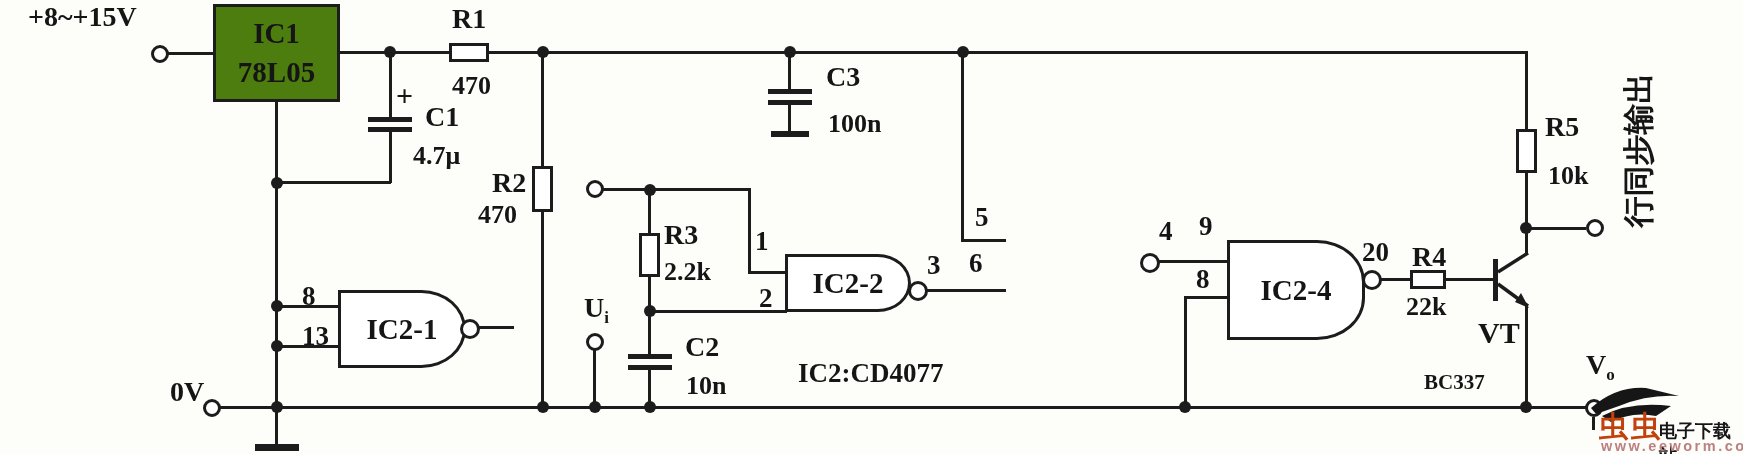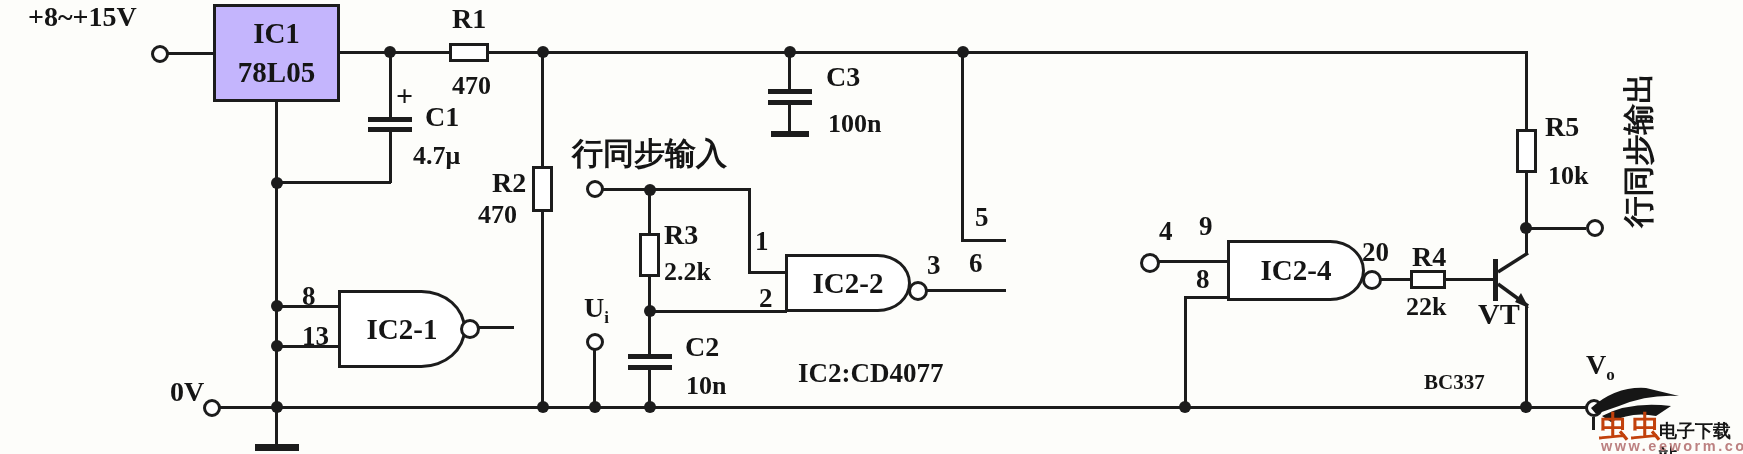--- a/index.html
+++ b/index.html
@@ -5,21 +5,21 @@
   html,body{margin:0;padding:0;background:#e8e8e4;}
   #canvas{
     position:relative;width:1743px;height:454px;background:#fdfdfa;overflow:hidden;
     font-family:"Liberation Serif","DejaVu Serif",serif;color:#151515;
   }
   .w{position:absolute;background:#1c1c1c;}
   .dot{position:absolute;width:12px;height:12px;border-radius:50%;background:#1c1c1c;}
   .term{position:absolute;width:12px;height:12px;border-radius:50%;border:3px solid #1c1c1c;background:#fff;}
   .rbody{position:absolute;background:#fff;border:3px solid #1c1c1c;box-sizing:border-box;}
   .plate{position:absolute;background:#1c1c1c;}
-  .icbox{position:absolute;background:#c4b5fd;border:3px solid #1c1c1c;box-sizing:border-box;
+  .icbox{position:absolute;background:#4d7c0f;border:3px solid #1c1c1c;box-sizing:border-box;
     display:flex;flex-direction:column;align-items:center;justify-content:center;gap:6px;
     font-size:29px;font-weight:600;}
   .gate{position:absolute;background:#fff;border:3.5px solid #1c1c1c;box-sizing:border-box;
     border-radius:0 48px 48px 0 / 0 42px 42px 0;
     display:flex;align-items:center;justify-content:center;font-size:29px;font-weight:600;}
   .bub{position:absolute;width:14px;height:14px;border:3px solid #1c1c1c;border-radius:50%;background:#fff;box-sizing:content-box;}
   .lbl{position:absolute;font-size:26px;font-weight:600;white-space:nowrap;line-height:1.05;text-align:center;}
   .pin{position:absolute;font-size:27px;font-weight:600;white-space:nowrap;line-height:1;}
   .sub{font-size:17px;vertical-align:-6px;}
   .cn{font-weight:600;}
@@ -132,21 +132,21 @@
   </div>
   <div class="bub" style="left:460px;top:319px"></div>
 
   <div class="gate" style="left:785px;top:254px;width:126px;height:58px">
     <span>IC2-2</span>
   </div>
   <div class="bub" style="left:908px;top:281px"></div>
 
   <div class="bub" style="left:1140px;top:253px"></div>
 
-  <div class="gate" style="left:1227px;top:240px;width:138px;height:61px">
+  <div class="gate" style="left:1227px;top:240px;width:138px;height:100px">
     <span>IC2-4</span>
   </div>
   <div class="bub" style="left:1362px;top:270px"></div>
 
   <div class="w" style="left:1493px;top:259px;width:5px;height:42px"></div>
   <svg style="position:absolute;left:1496px;top:244px" width="36" height="68" viewBox="0 0 36 68">
     <line x1="2" y1="28" x2="32" y2="9" stroke="#1c1c1c" stroke-width="3.5"></line>
     <line x1="2" y1="40" x2="32" y2="62" stroke="#1c1c1c" stroke-width="3.5"></line>
     <polygon points="33,64 19,58 25,49" fill="#1c1c1c"></polygon>
   </svg>
@@ -154,31 +154,30 @@
   <div class="lbl" style="left:28px;top:2px;font-size:28px">+8~+15V</div>
   <div class="lbl" style="left:452px;top:4px;font-size:28px">R1</div>
   <div class="lbl" style="left:452px;top:72px">470</div>
   <div class="lbl" style="left:396px;top:80px;font-size:30px">+</div>
   <div class="lbl" style="left:425px;top:102px;font-size:28px">C1</div>
   <div class="lbl" style="left:413px;top:142px">4.7μ</div>
   <div class="lbl" style="left:492px;top:168px;font-size:28px">R2</div>
   <div class="lbl" style="left:478px;top:201px">470</div>
   <div class="lbl" style="left:826px;top:62px;font-size:28px">C3</div>
   <div class="lbl" style="left:828px;top:110px">100n</div>
-  <div class="lbl cn" style="left:572px;top:138px;font-size:31px">行同步输入</div>
   <div class="lbl" style="left:664px;top:220px;font-size:28px">R3</div>
   <div class="lbl" style="left:664px;top:258px">2.2k</div>
   <div class="lbl" style="left:685px;top:332px;font-size:28px">C2</div>
   <div class="lbl" style="left:686px;top:372px">10n</div>
   <div class="lbl" style="left:798px;top:359px;font-size:27px">IC2:CD4077</div>
   <div class="lbl" style="left:1412px;top:242px;font-size:28px">R4</div>
   <div class="lbl" style="left:1406px;top:293px">22k</div>
   <div class="lbl" style="left:1545px;top:112px;font-size:28px">R5</div>
   <div class="lbl" style="left:1548px;top:162px">10k</div>
-  <div class="lbl" style="left:1478px;top:298px;font-size:30px">VT</div>
+  <div class="lbl" style="left:1478px;top:317px;font-size:30px">VT</div>
   <div class="lbl" style="left:1424px;top:371px;font-size:21px">BC337</div>
   <div class="lbl" style="left:170px;top:377px;font-size:28px">0V</div>
   <div class="vtext cn" style="left:1556px;top:133px;width:165px;height:34px;line-height:34px">行同步输出</div>
 
   <div class="lbl" style="left:584px;top:293px;font-size:28px"><span>U</span><span class="sub">i</span></div>
   <div class="lbl" style="left:1586px;top:350px;font-size:28px"><span>V</span><span class="sub">o</span></div>
 
   <div class="pin" style="left:302px;top:283px">8</div>
   <div class="pin" style="left:302px;top:323px">13</div>
   <div class="pin" style="left:755px;top:228px">1</div>

